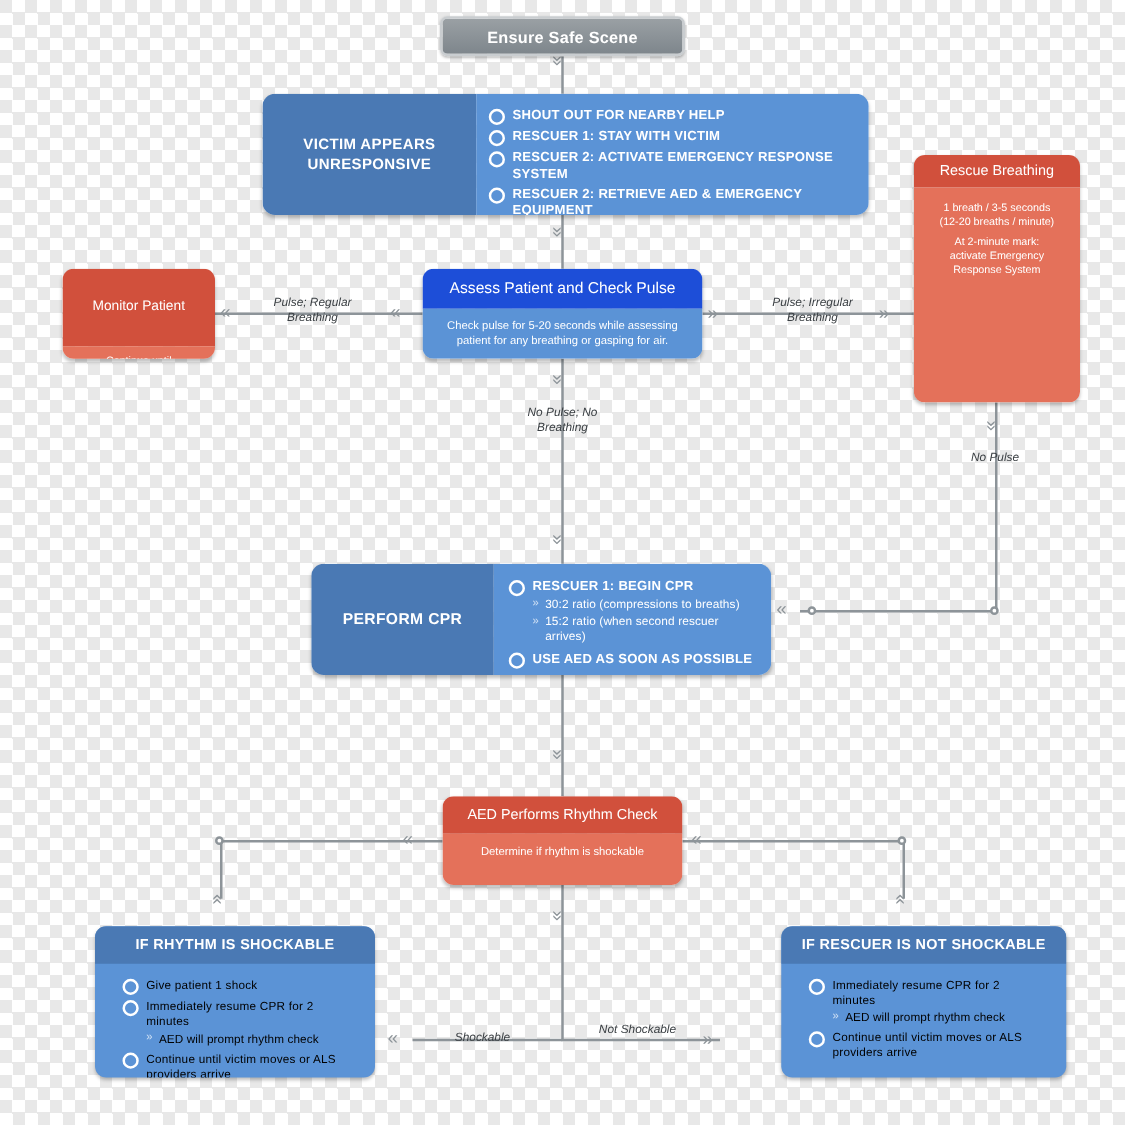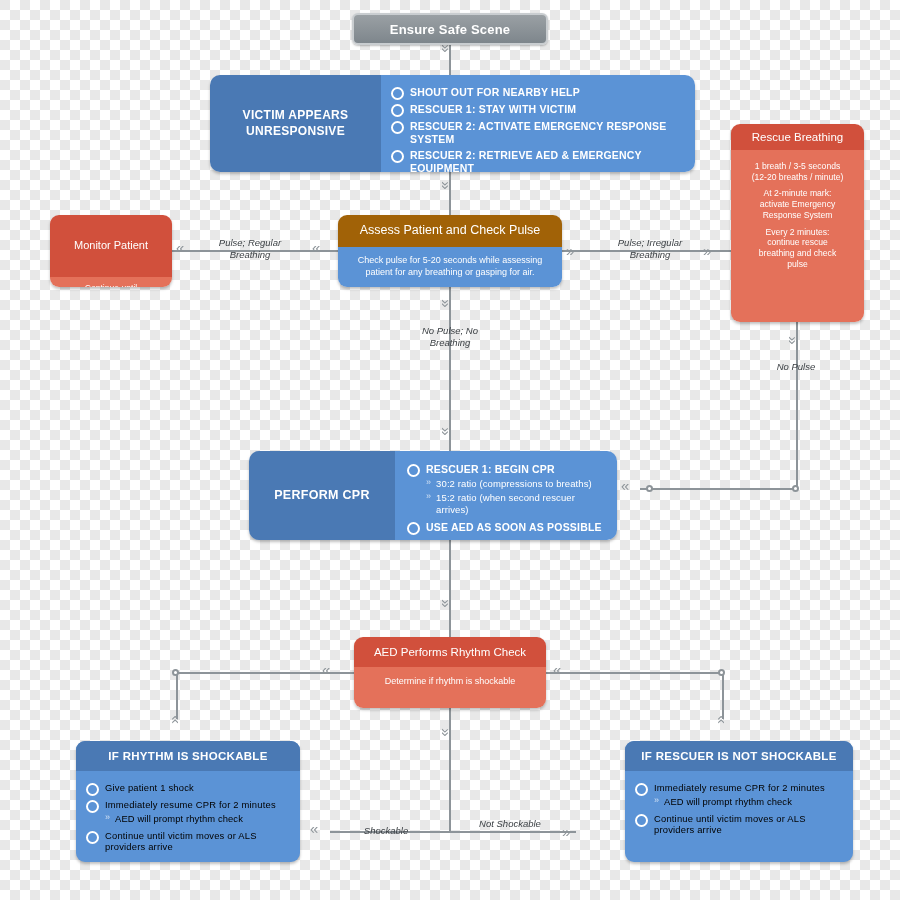--- a/index.html
+++ b/index.html
@@ -63,21 +63,21 @@
     display:flex;flex-direction:column;
   }
   .card .hd{
     text-align:center;color:#fff;font-size:12px;padding:7px 6px;
     line-height:1.25;
   }
   .card .bd{
     color:#fff;font-size:9.5px;text-align:center;padding:7px 9px;
     line-height:1.35;flex:1;
   }
-  .blue .hd{background:#a16207;}
+  .blue .hd{background:#1d4ed8;}
   .blue .bd{background:#5b93d6;}
   .red .hd{background:#d1503c;}
   .red .bd{background:#e4715a;}
 
   
   .rescue{
     left:731px;top:124px;width:133px;height:198px;
     border-radius:9px;overflow:hidden;
     box-shadow:0 2px 3px rgba(0,0,0,.25);
     display:flex;flex-direction:column;
@@ -108,21 +108,21 @@
 
   
   .listbox{
     border-radius:9px;overflow:hidden;box-shadow:0 2px 3px rgba(0,0,0,.25);
     background:#5b93d6;display:flex;flex-direction:column;margin-left:12px;
   }
   .listbox .hd{
     background:#4a79b4;color:#fff;text-align:center;font-size:11.5px;
     font-weight:bold;padding:9px 6px;letter-spacing:.3px;
   }
-  .listbox .bd{padding:8px 10px;flex:1;}
+  .listbox .bd{padding:8px 22px;flex:1;}
   .listbox .bullets li{font-weight:normal;font-size:9.4px;}
 
   .shock{left:64px;top:741px;width:224px;height:121px;}
   .noshock{left:613px;top:741px;width:228px;height:121px;}
 
   
   .ln{position:absolute;background:#8d9499;}
   .vl{width:2px;}
   .hl{height:2px;}
 
@@ -230,21 +230,20 @@
 <div class="node card red monitor">
   <div class="hd">Monitor Patient</div>
   <div class="bd">Continue until emergency responders arrive</div>
 </div>
 
 <div class="node rescue">
   <div class="hd">Rescue Breathing</div>
   <div class="bd">
     <p>1 breath / 3-5 seconds (12-20 breaths / minute)</p>
     <p>At 2-minute mark: activate Emergency Response System</p>
-    <p>Every 2 minutes: continue rescue breathing and check pulse</p>
   </div>
 </div>
 
 <div class="node split cpr">
   <div class="left">PERFORM CPR</div>
   <div class="right">
     <ul class="bullets">
       <li>
         <span class="ring"></span>
         <div>

